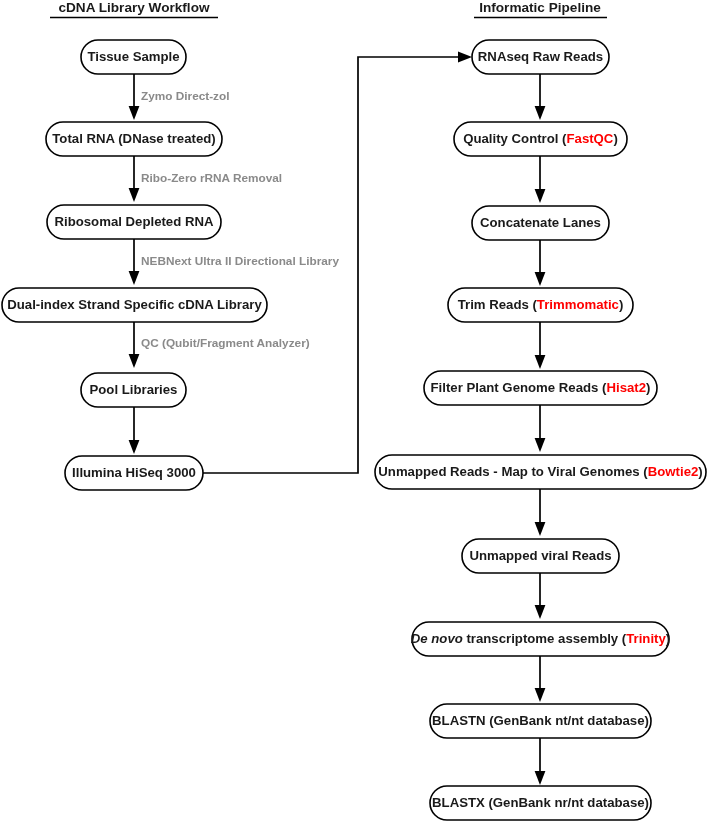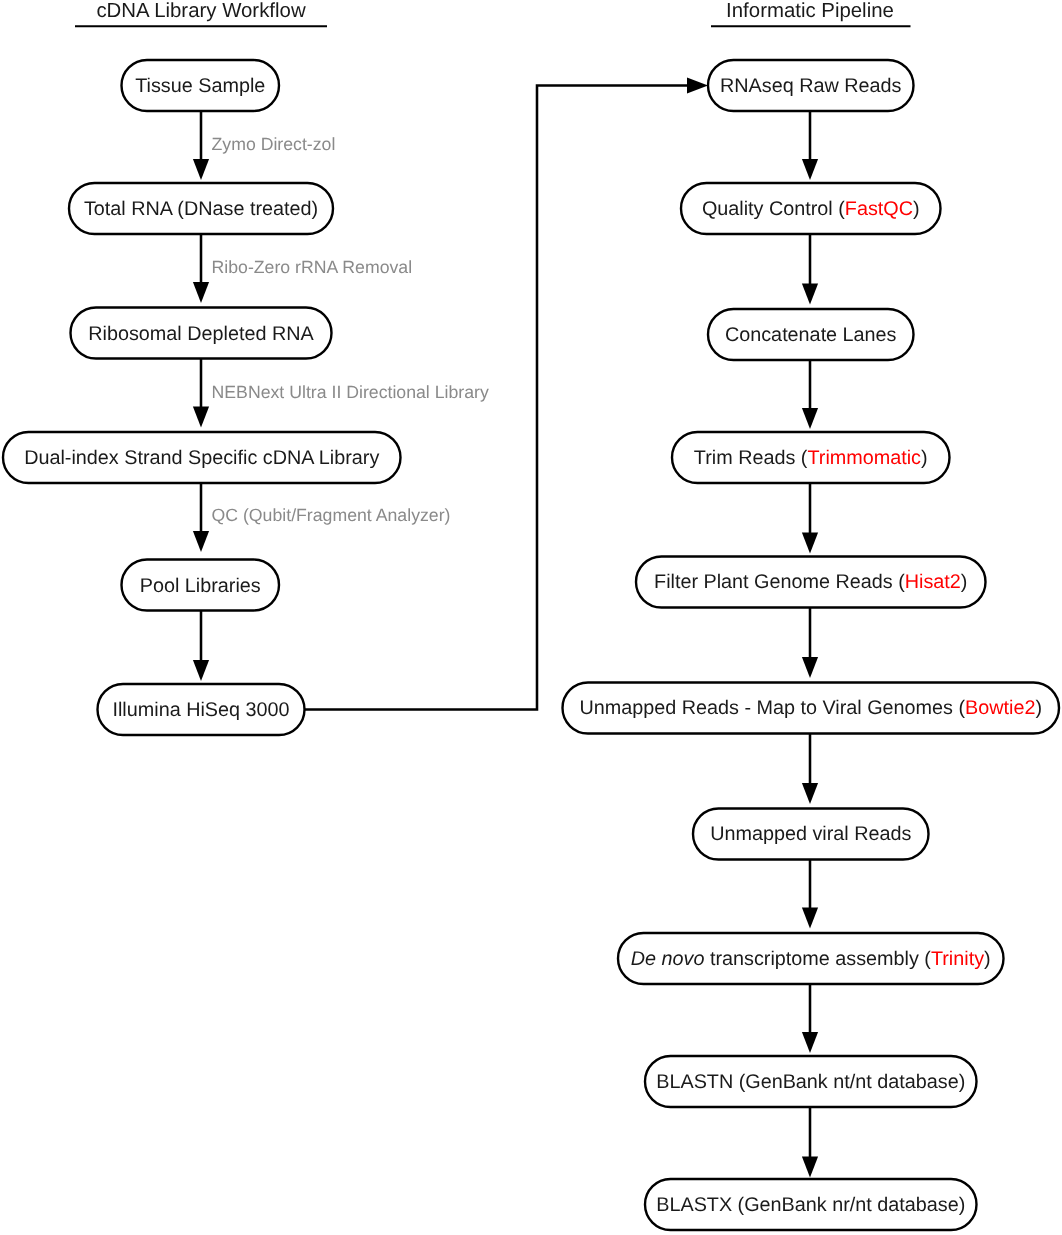--- a/index.html
+++ b/index.html
@@ -10,20 +10,21 @@
   body {
     width: 708px;
     height: 823px;
     font-family: "Liberation Sans", sans-serif;
     overflow: hidden;
   }
   #diagram-root {
     position: relative;
     width: 560px;
     height: 823px;
+    font-weight: bold;
   }
   svg#flow {
     display: block;
     width: 708px;
     height: 823px;
   }
   .node-box {
     fill: #ffffff;
     stroke: #000000;
     stroke-width: 1.6;

